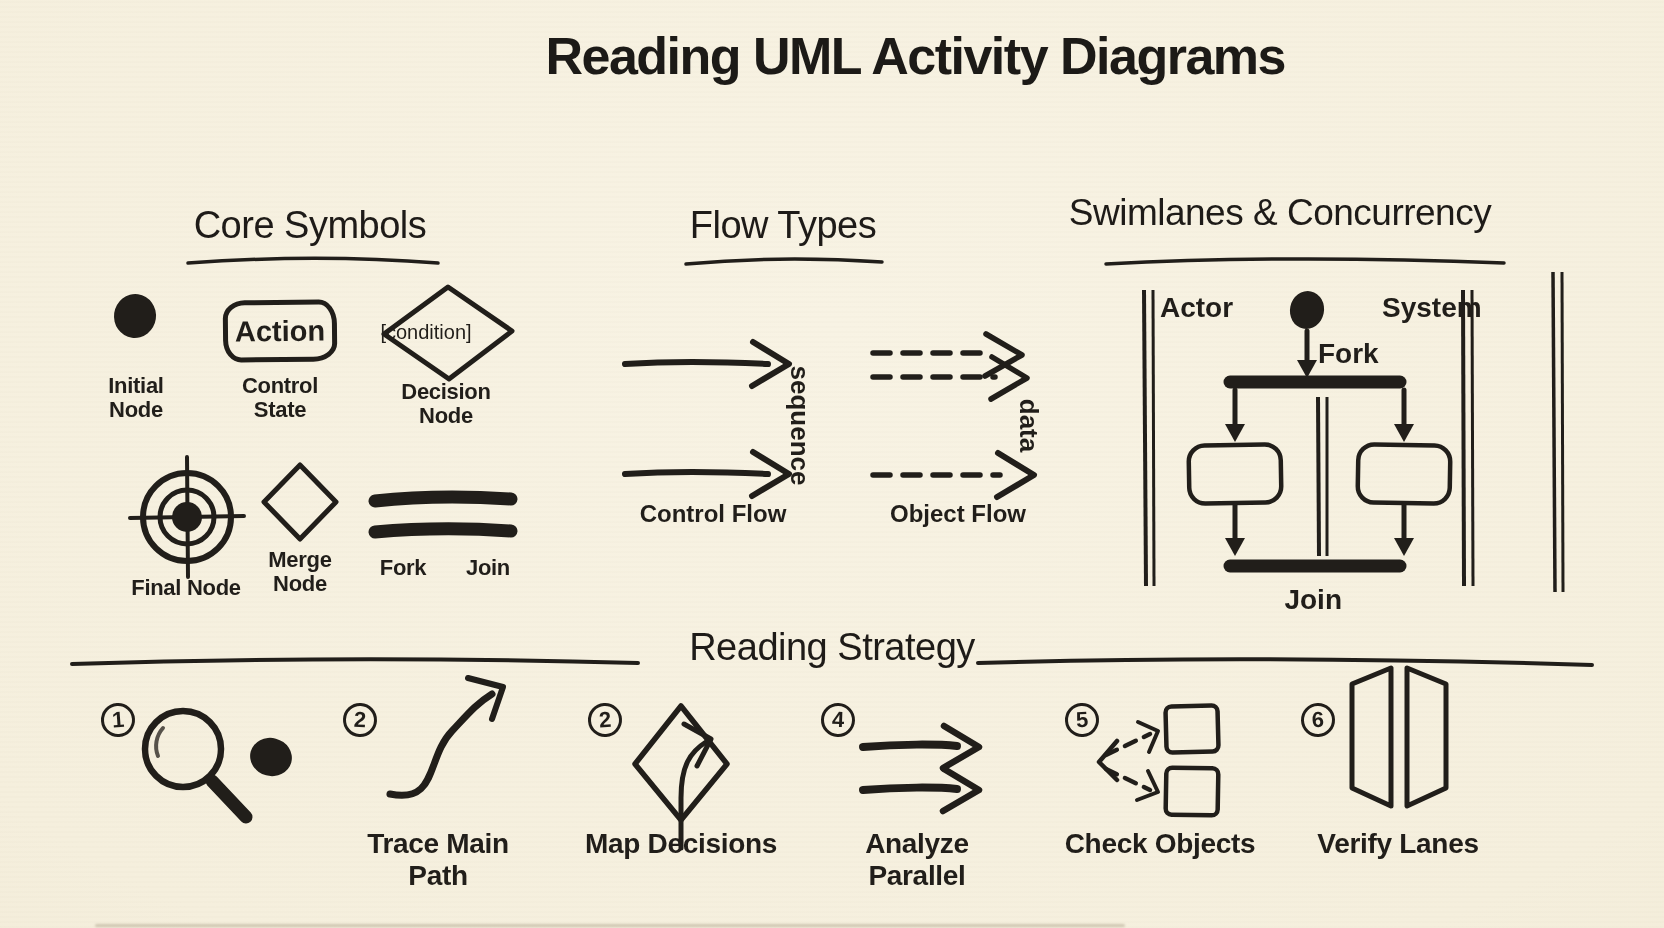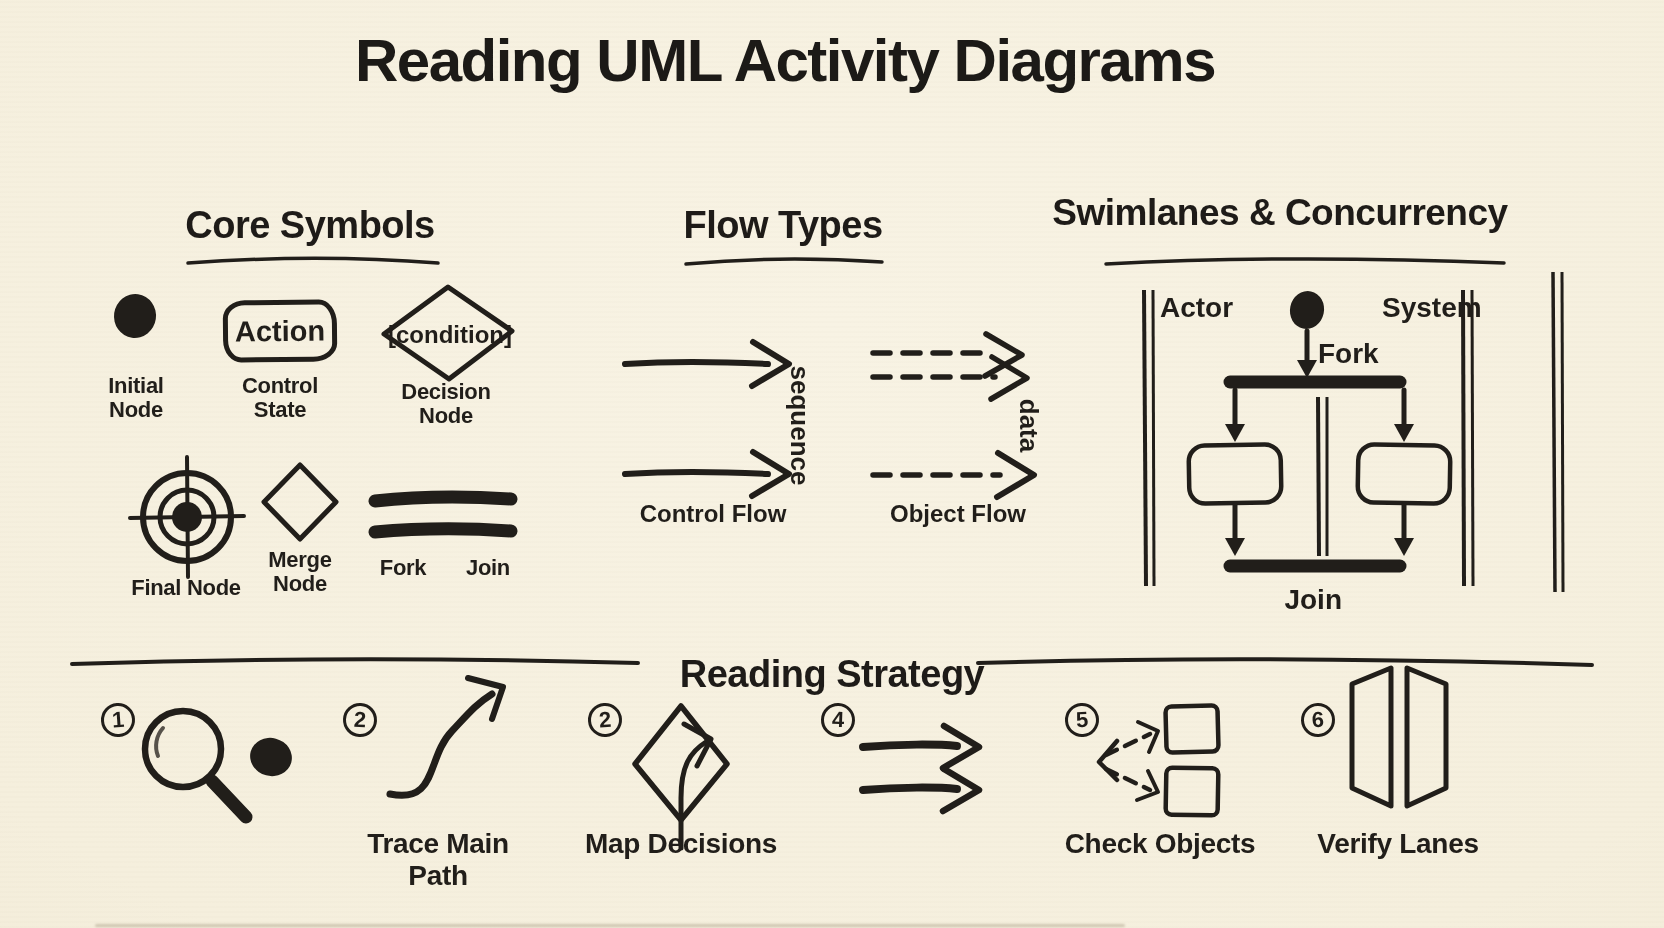--- a/index.html
+++ b/index.html
@@ -11,28 +11,28 @@
     color:#211e1a;
     background:
       repeating-linear-gradient(0deg, rgba(120,100,70,0.015) 0 2px, rgba(0,0,0,0) 2px 5px),
       radial-gradient(120% 140% at 50% 35%, #f8f3e4 0%, #f5efdd 55%, #eee6d0 100%);
   }
   .abs{position:absolute;}
   .ctr{text-align:center;}
   
   .title{
     left:285px;top:26px;width:1000px;
-    font-size:60px;font-weight:700;letter-spacing:-1.5px;color:#1c1a17;
+    font-size:52px;font-weight:700;letter-spacing:-1.5px;color:#1c1a17;text-align:right;
   }
   .subtitle{
     left:285px;top:121px;width:1000px;
     font-size:36px;font-weight:700;letter-spacing:-0.5px;color:#23201c;
   }
   
-  .colhead{font-size:38px;font-weight:700;letter-spacing:-0.5px;color:#1e1b18;}
+  .colhead{font-size:38px;font-weight:400;letter-spacing:-0.5px;color:#1e1b18;}
   .h-core{left:110px;top:204px;width:400px;}
   .h-flow{left:583px;top:204px;width:400px;}
   .h-swim{left:1045px;top:192px;width:470px;font-size:37px;}
   
   .symlabel{font-size:22px;font-weight:700;line-height:1.1;letter-spacing:-0.3px;}
   .steplabel{font-size:28px;font-weight:700;letter-spacing:-0.3px;}
   .lanelabel{font-size:28px;font-weight:700;text-align:right;}
   .flowcap{font-size:24px;font-weight:700;}
   .rotlabel{font-size:26px;font-weight:700;transform:rotate(90deg);}
   
@@ -41,21 +41,21 @@
     background:#211e1a;transform:rotate(8deg);
   }
   .action-box{
     left:223px;top:300px;width:114px;height:62px;
     border:5px solid #211e1a;
     border-radius:22px 18px 24px 18px / 18px 24px 18px 22px;
     box-sizing:border-box;transform:rotate(-0.6deg);
     display:flex;align-items:center;justify-content:center;
     font-size:29px;font-weight:700;
   }
-  .cond-text{left:388px;top:321px;width:124px;font-size:24px;font-weight:700;}
+  .cond-text{left:364px;top:321px;width:124px;font-size:20px;font-weight:400;}
   
   .badge{
     width:34px;height:34px;border:3px solid #211e1a;border-radius:50%;
     box-sizing:border-box;display:flex;align-items:center;justify-content:center;
     font-size:22px;font-weight:700;background:transparent;transform:rotate(-4deg);
   }
   svg{position:absolute;overflow:visible;}
   .bottom-smudge{
     left:95px;bottom:1px;width:1030px;height:3px;background:#8a7c62;
     opacity:.35;border-radius:2px;filter:blur(1px);
@@ -208,21 +208,21 @@
 
   <div class="abs lanelabel" style="left:1160px;top:292px">Actor</div>
   <div class="abs lanelabel" style="left:1382px;top:292px">System</div>
   <div class="abs lanelabel" style="left:1318px;top:338px">Fork</div>
   <div class="abs ctr lanelabel" style="left:1268px;top:584px;width:74px">Join</div>
 
   <svg class="abs" style="left:0;top:640px" width="1664" height="40" viewBox="0 640 1664 40">
     <path d="M 72,664 C 260,658 460,658 638,663" stroke="#211e1a" stroke-width="4" fill="none" stroke-linecap="round"></path>
     <path d="M 978,663 C 1180,657 1400,659 1592,665" stroke="#211e1a" stroke-width="4" fill="none" stroke-linecap="round"></path>
   </svg>
-  <div class="abs ctr colhead" style="left:632px;top:653px;width:400px">Reading Strategy</div>
+  <div class="abs ctr colhead" style="left:632px;top:626px;width:400px">Reading Strategy</div>
 
   <svg class="abs" style="left:0;top:650px" width="1664" height="185" viewBox="0 650 1664 185">
 
     <g>
       <circle cx="183" cy="749" r="38" stroke="#211e1a" stroke-width="6.5" fill="none"></circle>
       <path d="M 163,728 A 27 27 0 0 0 158,756" stroke="#211e1a" stroke-width="4" fill="none" opacity=".75" stroke-linecap="round"></path>
       <path d="M 212,781 L 246,817" stroke="#211e1a" stroke-width="13" stroke-linecap="round"></path>
     </g>
     <ellipse cx="271" cy="757" rx="21" ry="19" fill="#211e1a" transform="rotate(15 271 757)"></ellipse>
 
@@ -274,17 +274,18 @@
     </div>
   <div class="abs badge" style="left:1065px;top:703px">
     <span>5</span>
     </div>
   <div class="abs badge" style="left:1301px;top:703px;transform:rotate(-2deg)">
     <span>6</span>
     </div>
 
   <div class="abs ctr steplabel" style="left:338px;top:828px;width:200px">Trace Main Path</div>
   <div class="abs ctr steplabel" style="left:581px;top:828px;width:200px">Map Decisions</div>
+  <div class="abs ctr steplabel" style="left:817px;top:828px;width:200px">Analyze Parallel</div>
   <div class="abs ctr steplabel" style="left:1060px;top:828px;width:200px">Check Objects</div>
   <div class="abs ctr steplabel" style="left:1298px;top:828px;width:200px">Verify Lanes</div>
 
   <div class="abs bottom-smudge"></div>
 </div>
 
 </body></html>

